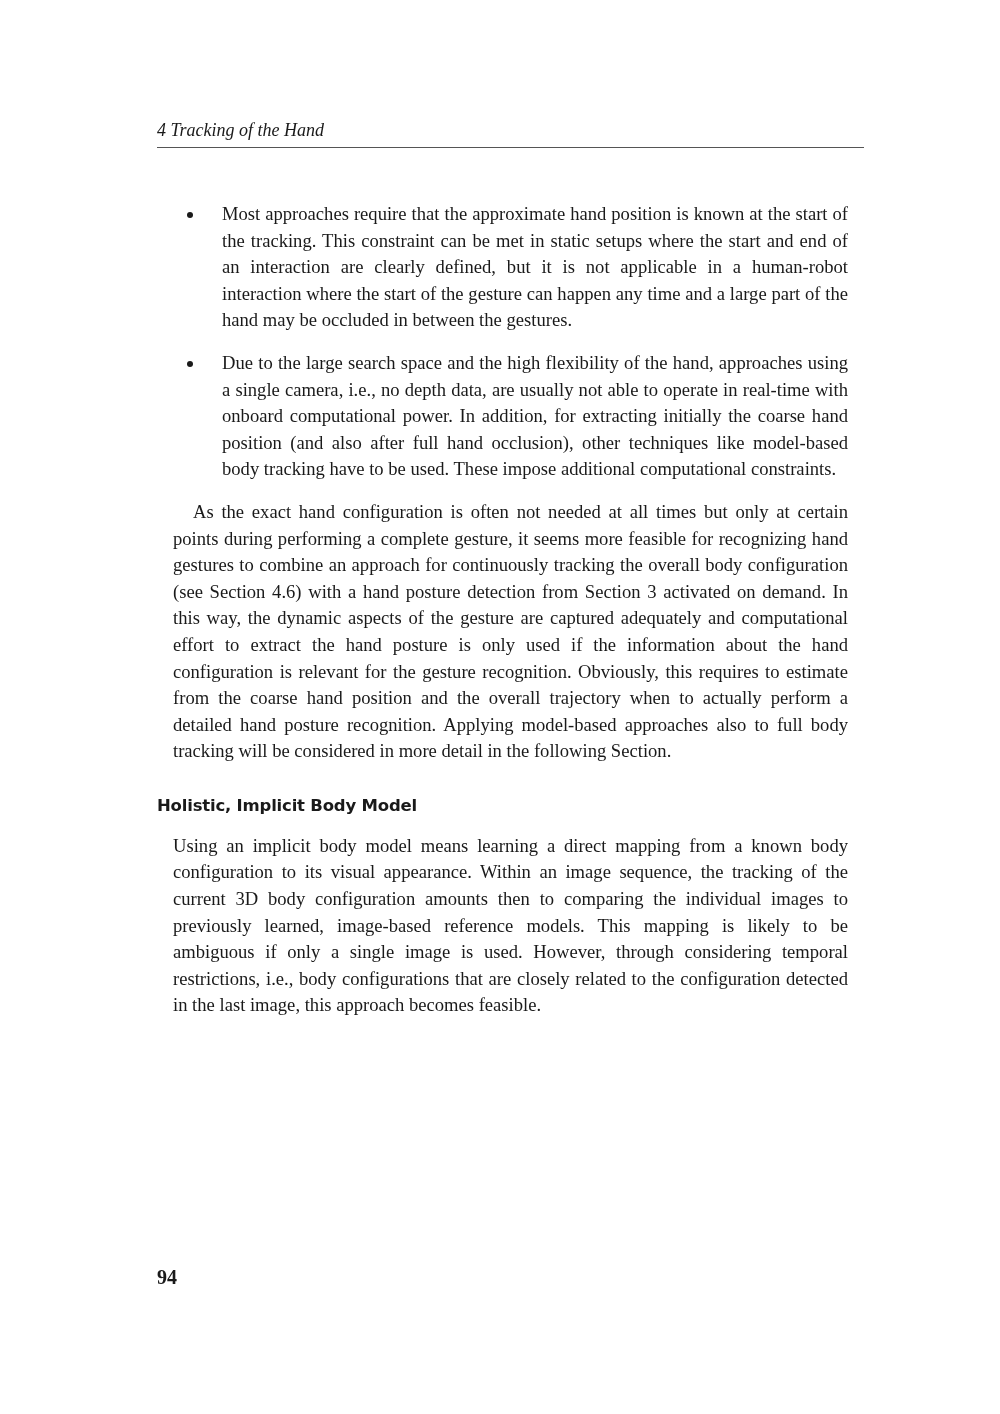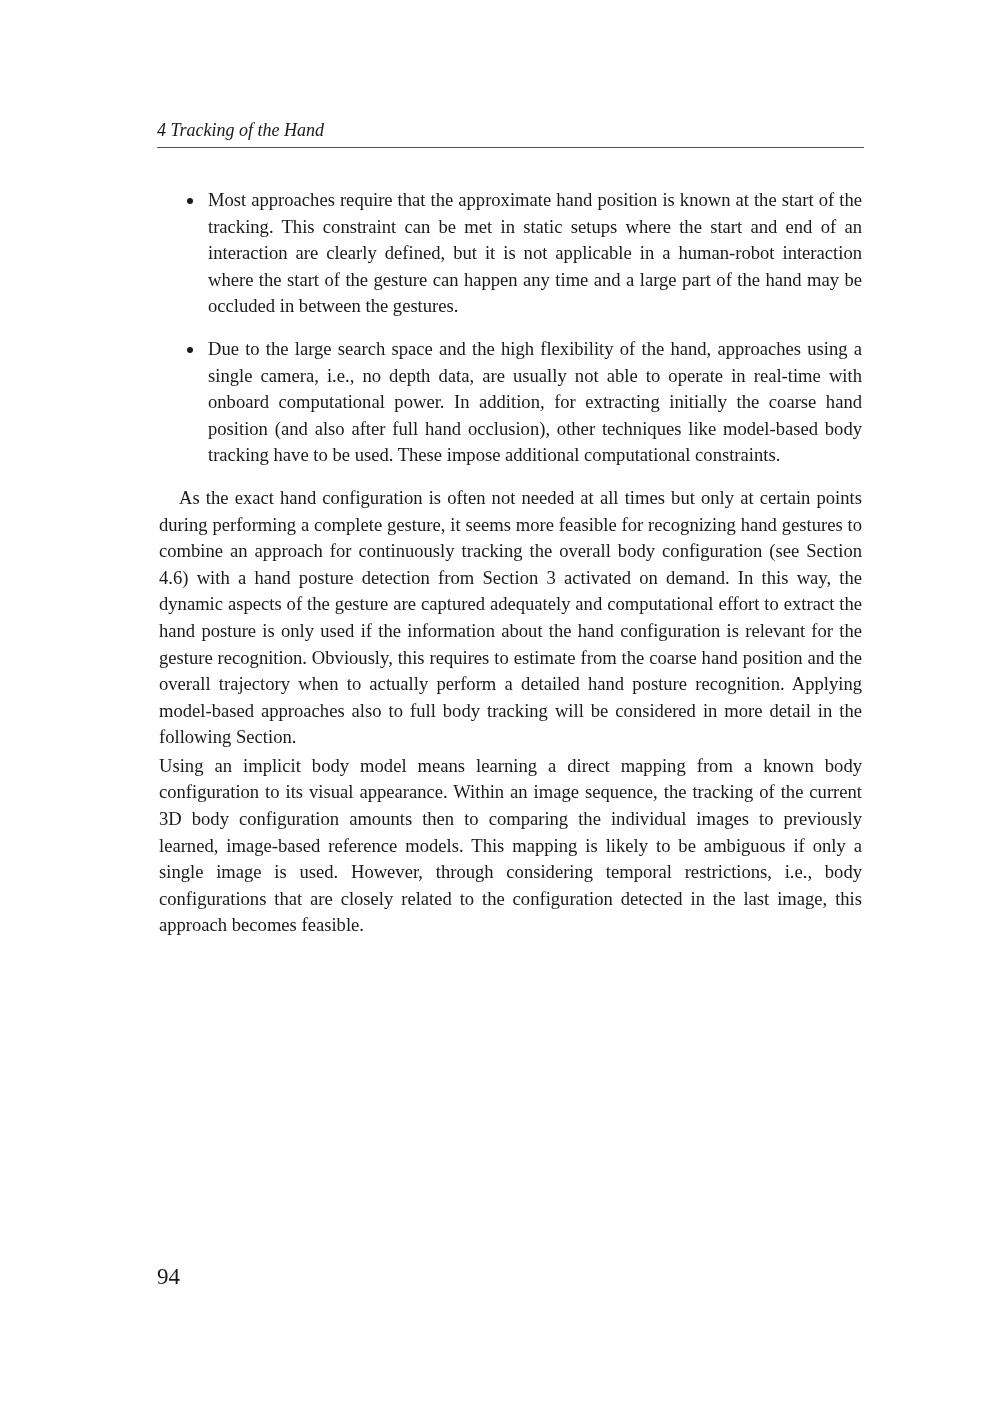--- a/index.html
+++ b/index.html
@@ -9,41 +9,41 @@
     .running-head {
       position: absolute; left: 157px; top: 118px; width: 707px;
       font-style: italic; font-size: 18px; line-height: 24px;
     }
     .head-rule {
       position: absolute; left: 157px; top: 147px; width: 707px; height: 0;
       border-top: 1px solid #555;
     }
     .content { position: absolute; left: 157px; top: 185px; width: 707px; }
     .p {
-      font-size: 18.6px; line-height: 26.6px; text-align: justify; margin: 2px;
+      font-size: 18.6px; line-height: 26.6px; text-align: justify; margin: 16px;
       hyphens: manual;
     }
     ul.bullets { list-style: none; margin: 0; padding: 0; }
     ul.bullets li { position: relative; padding-left: 49px; margin-bottom: 16px; }
     ul.bullets li .bullet {
       position: absolute; left: 30px; top: 11px; width: 6px; height: 6px;
       border-radius: 50%; background: #1a1a1a;
     }
     .indent { text-indent: 20px; }
     .sec-title {
       font-size: 21.5px; font-weight: bold; margin: 36px 0 12px 0; line-height: 28px;
       letter-spacing: -0.2px;
     }
     .sec-title .num { margin-right: 10px; }
     .subsec-title {
       font-size: 16.5px; font-weight: bold; margin: 30px 0 14px 0; line-height: 22px;
       letter-spacing: -0.2px;
     }
     .page-number {
-      position: absolute; left: 157px; top: 1265px; font-size: 23px; line-height: 24px;
+      position: absolute; left: 157px; top: 1265px; font-size: 20px; line-height: 24px; font-weight: bold;
     }
   </style>
 </head>
 <body>
 
 <div class="running-head serif">4 Tracking of the Hand</div>
 <div class="head-rule"></div>
 
 <div class="content serif">
   <ul class="bullets">
@@ -53,16 +53,17 @@
     </li>
     <li>
       <span class="bullet"></span>
       <p class="p">Due to the large search space and the high flexibility of the hand, approaches using a single camera, i.e., no depth data, are usually not able to operate in real-time with onboard computational power. In addition, for extracting initially the coarse hand position (and also after full hand occlusion), other techniques like model-based body tracking have to be used. These impose additional computational constraints.</p>
     </li>
   </ul>
 
   <p class="p indent">As the exact hand configuration is often not needed at all times but only at certain points during performing a complete gesture, it seems more feasible for recognizing hand gestures to combine an approach for continuously tracking the overall body configuration (see Section 4.6) with a hand posture detection from Section 3 activated on demand. In this way, the dynamic aspects of the gesture are captured adequately and computational effort to extract the hand posture is only used if the information about the hand configuration is relevant for the gesture recognition. Obviously, this requires to estimate from the coarse hand position and the overall trajectory when to actually perform a detailed hand posture recognition. Applying model-based approaches also to full body tracking will be considered in more detail in the following Section.</p>
 
 
+  <h3 class="subsec-title sans">Holistic, Implicit Body Model</h3>
   <p class="p">Using an implicit body model means learning a direct mapping from a known body configuration to its visual appearance. Within an image sequence, the tracking of the current 3D body configuration amounts then to comparing the individual images to previously learned, image-based reference models. This mapping is likely to be ambiguous if only a single image is used. However, through considering temporal restrictions, i.e., body configurations that are closely related to the configuration detected in the last image, this approach becomes feasible.</p>
 </div>
 
 <div class="page-number serif">94</div>
 
 </body></html>

